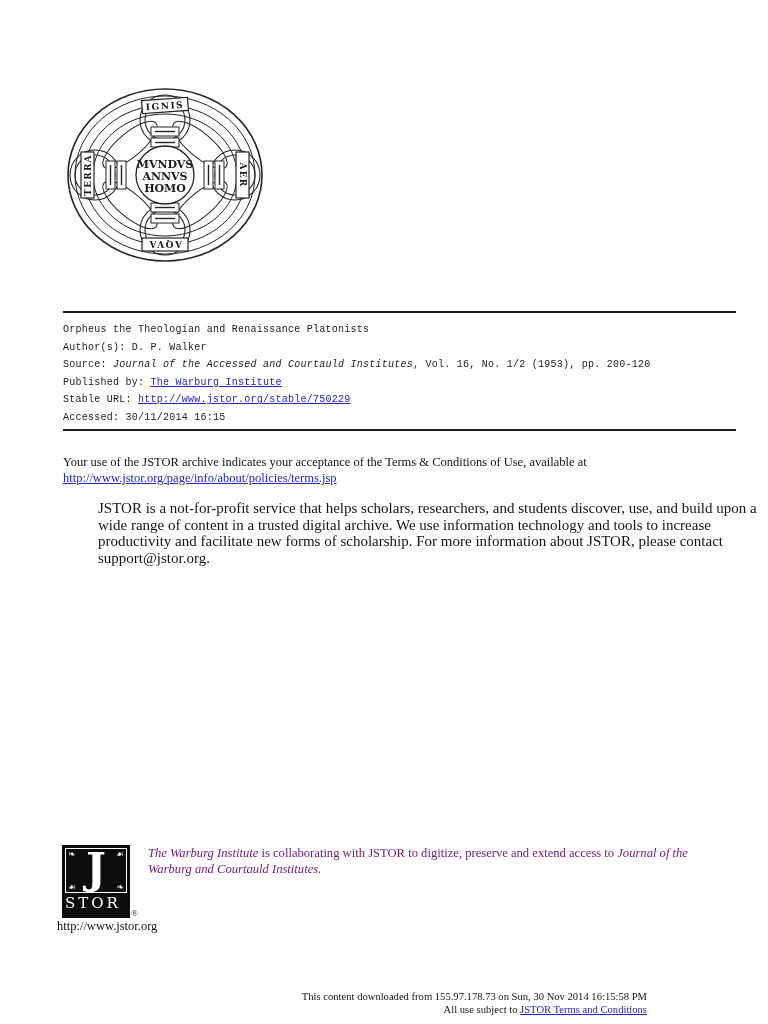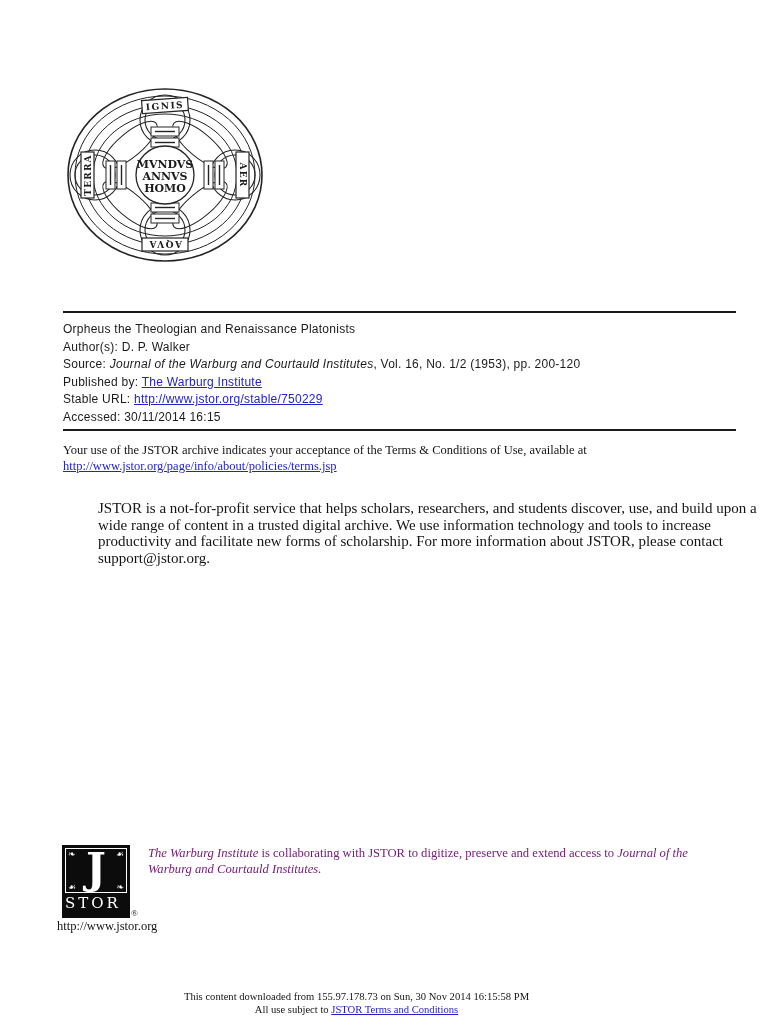--- a/index.html
+++ b/index.html
@@ -19,33 +19,33 @@
   .emblem-text { font-family: "DejaVu Serif", serif; fill: #1c1c1c; }
 
   
   .rule { left: 63px; width: 673px; height: 0; border-top: 2px solid #1b1b1b; }
   #rule1 { top: 311px; }
   #rule2 { top: 429px; }
 
   
   #title-block {
     left: 63px; top: 321px; width: 680px;
-    font-family: Liberation Sans, sans-serif;
-    font-size: 12px; line-height: 17.6px;
+    font-family: Liberation Mono, monospace;
+    font-size: 10px; line-height: 17.6px;
     letter-spacing: 0.25px; color: #1b1b1b;
   }
   .tl-line { white-space: nowrap; }
 
   a.link, span.link {
     color: #2323cd; text-decoration: underline; cursor: pointer;
   }
 
   
   #terms-block {
-    left: 63px; top: 442px; width: 680px;
+    left: 63px; top: 454px; width: 680px;
     font-size: 12.5px; line-height: 16px; color: #141414;
   }
   #about-block {
     left: 78px; top: 500px; width: 684px;
     font-size: 15px; line-height: 16.6px; color: #141414; margin-left: 20px;
   }
 
   
   #jstor-logo {
     left: 62px; top: 845px; width: 68px; height: 73px;
@@ -74,22 +74,22 @@
   #jstor-url { left: 57px; top: 919px; font-size: 12.5px; color: #141414; }
 
   #collab-block {
     left: 148px; top: 845px; width: 570px;
     font-size: 12.6px; line-height: 16.2px; color: #701a75;
   }
   .ital { font-style: italic; }
 
   
   #footer {
-    left: 0; top: 991px; width: 647px; text-align: center;
-    font-size: 10.6px; line-height: 12.6px; color: #141414; margin-left: 33px;
+    left: 0; top: 991px; width: 647px; text-align: right;
+    font-size: 10.6px; line-height: 12.6px; color: #141414;
   }
 </style>
 </head>
 <body>
 
 <div class="abs" id="emblem">
   <svg viewBox="0 0 202 178">
 
     <g fill="none" stroke="#242424" stroke-width="1.6">
       <ellipse cx="101" cy="89" rx="97" ry="86"></ellipse>
@@ -164,21 +164,21 @@
     <text class="emblem-text" x="101" y="106" font-size="11" font-weight="bold" text-anchor="middle">HOMO</text>
   </svg>
 </div>
 
 <div class="abs rule" id="rule1"></div>
 <div class="abs rule" id="rule2"></div>
 
 <div class="abs" id="title-block">
   <div class="tl-line">Orpheus the Theologian and Renaissance Platonists</div>
   <div class="tl-line">Author(s): D. P. Walker</div>
-  <div class="tl-line"><span>Source: </span><span class="ital">Journal of the Warburg and Courtauld Institutes</span><span>, Vol. 16, No. 1/2 (1953), pp. 200-120</span></div>
+  <div class="tl-line"><span>Source: </span><span class="ital">Journal of the Accessed and Courtauld Institutes</span><span>, Vol. 16, No. 1/2 (1953), pp. 200-120</span></div>
   <div class="tl-line"><span>Published by: </span><a class="link">The Warburg Institute</a></div>
   <div class="tl-line"><span>Stable URL: </span><a class="link">http://www.jstor.org/stable/750229</a></div>
   <div class="tl-line">Accessed: 30/11/2014 16:15</div>
 </div>
 
 <div class="abs" id="terms-block">
   <div>Your use of the JSTOR archive indicates your acceptance of the Terms &amp; Conditions of Use, available at</div>
   <div><a class="link">http://www.jstor.org/page/info/about/policies/terms.jsp</a></div>
 </div>
 

